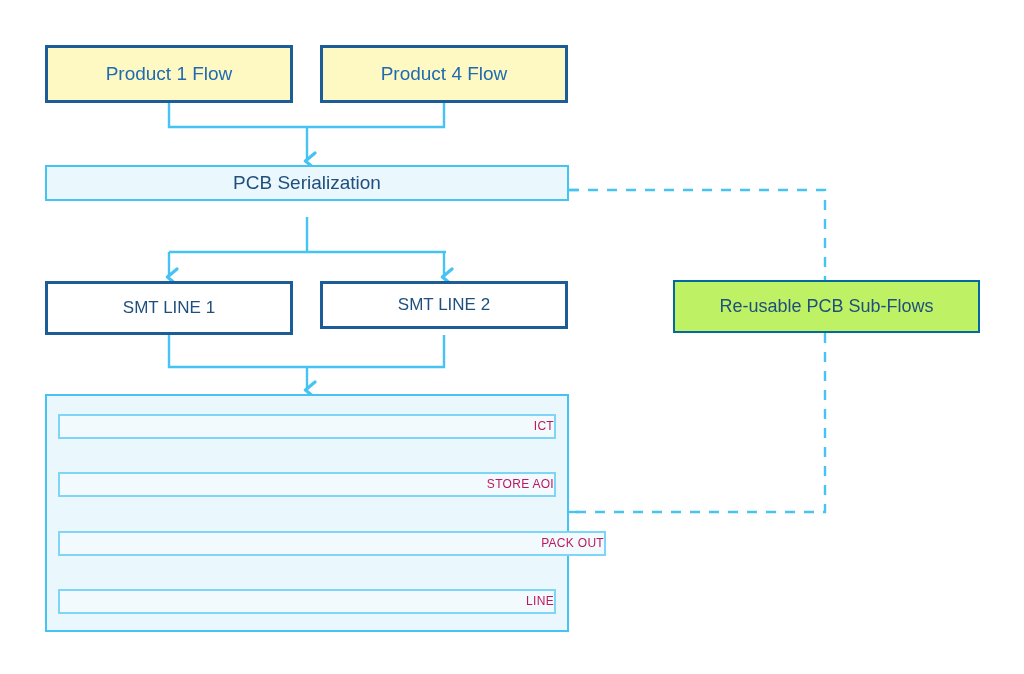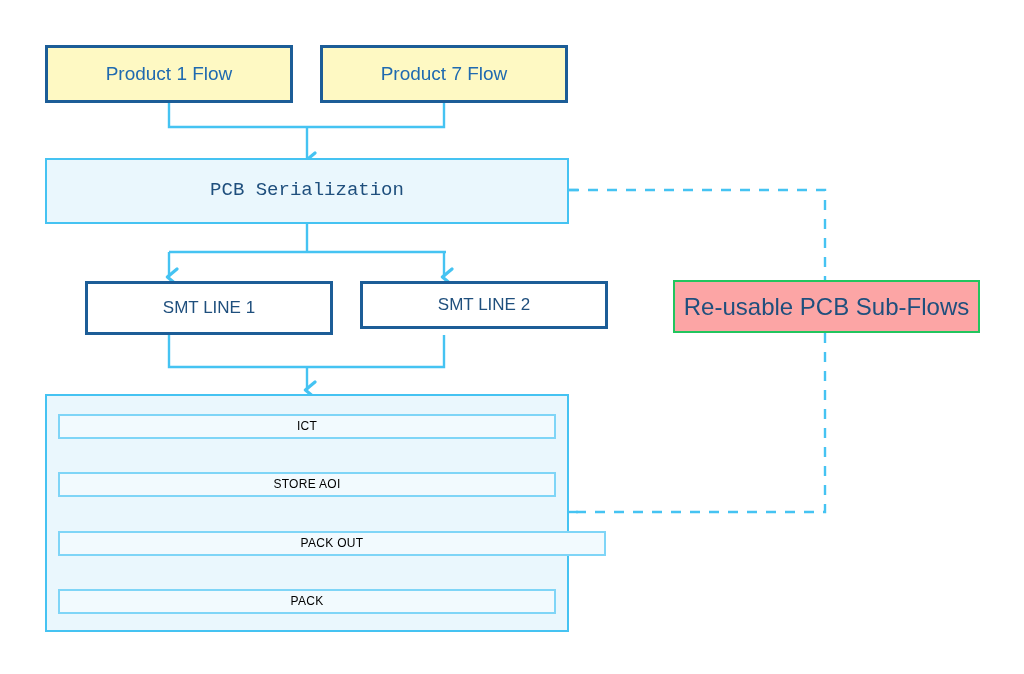--- a/index.html
+++ b/index.html
@@ -44,52 +44,52 @@
     font-size: 19px;
     font-weight: 400;
   }
   
   .node-smt {
     border: 3px solid #1c5d97;
     background: #ffffff;
     color: #1f4f7d;
     font-size: 17px;
     font-weight: 400;
-    margin-left: 40px;
   }
   
   .node-serialization {
     border: 2px solid #45c3f2;
     background: #eaf7fd;
     color: #1f4f7d;
     font-size: 19px;
     font-weight: 400;
   }
   
   .node-reusable {
-    border: 2px solid #22c55e;
-    background: #fca5a5;
+    border: 2px solid #0369a1;
+    background: #bef264;
     color: #1f4f7d;
-    font-size: 24px;
+    font-size: 18px;
     font-weight: 400;
   }
   
   .node-group {
     border: 2px solid #45c3f2;
     background: #eaf7fd;
     display: block;
   }
   
   .node-step {
     border: 2px solid #7fd5f7;
     background: #f2fafe;
-    color: #000000;
+    color: #be185d;
     font-size: 12px;
     letter-spacing: 0.3px;
     font-weight: 400;
+    justify-content: flex-end;
   }
 </style>
 </head>
 <body>
 
 <div id="canvas">
 
   <svg id="edges" viewBox="0 0 1024 674" width="1024" height="674" xmlns="http://www.w3.org/2000/svg">
     <defs>
       <marker id="arrowCyan" viewBox="0 0 12 12" refX="6" refY="6" markerWidth="8" markerHeight="8" orient="auto-start-reverse">
@@ -132,24 +132,24 @@
       <path d="M 569 190 L 578 190"></path>
       <path d="M 569 512 L 578 512"></path>
     </g>
   </svg>
 
   <div class="node node-product" style="left:45px; top:45px; width:248px; height:58px;">
     <span>Product 1 Flow</span>
   </div>
 
   <div class="node node-product" style="left:320px; top:45px; width:248px; height:58px;">
-    <span>Product 7 Flow</span>
+    <span>Product 4 Flow</span>
   </div>
 
-  <div class="node node-serialization" style="left:45px; top:158px; width:524px; height:66px;font-family:Liberation Mono, monospace;">
+  <div class="node node-serialization" style="left:45px; top:165px; width:524px; height:36px;">
     <span>PCB Serialization</span>
   </div>
 
   <div class="node node-smt" style="left:45px; top:281px; width:248px; height:54px;">
     <span>SMT LINE 1</span>
   </div>
 
   <div class="node node-smt" style="left:320px; top:281px; width:248px; height:48px;">
     <span>SMT LINE 2</span>
   </div>
@@ -166,16 +166,16 @@
 
   <div class="node node-step" style="left:58px; top:472px; width:498px; height:25px;">
     <span>STORE AOI</span>
   </div>
 
   <div class="node node-step" style="left:58px; top:531px; width:548px; height:25px;">
     <span>PACK OUT</span>
   </div>
 
   <div class="node node-step" style="left:58px; top:589px; width:498px; height:25px;">
-    <span>PACK</span>
+    <span>LINE</span>
   </div>
 
 </div>
 
 </body></html>

